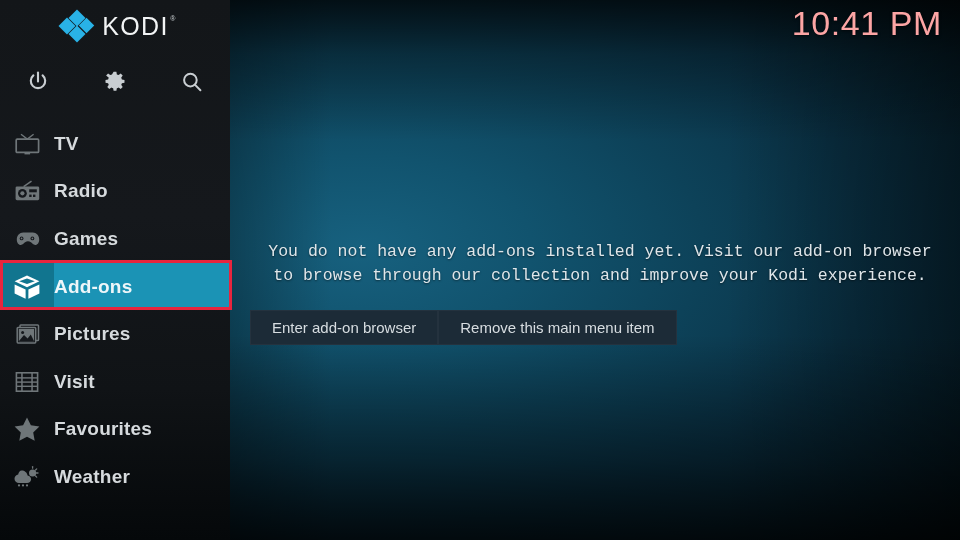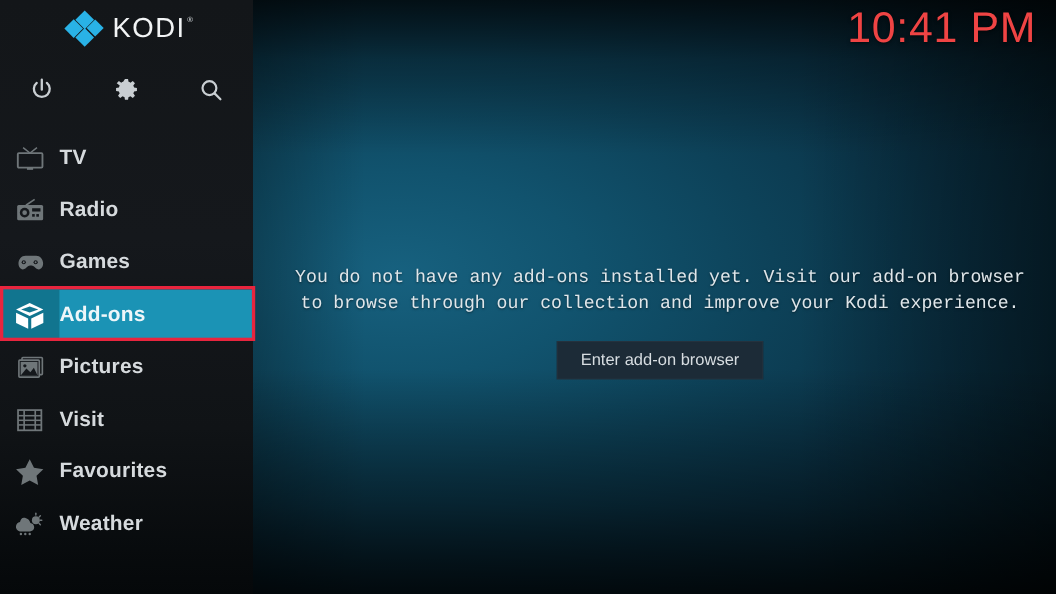--- a/index.html
+++ b/index.html
@@ -156,22 +156,22 @@
     border: 3px solid #e8253e;
     box-sizing: border-box;
     pointer-events: none;
   }
 
   
   #clock {
     position: absolute;
     right: 18px;
     top: 4px;
-    color: #ef4444;
-    font-size: 39px;
+    color: #fca5a5;
+    font-size: 34px;
     font-weight: 300;
     letter-spacing: 0.6px;
     text-shadow: 0 1px 3px rgba(0,0,0,0.6);
   }
 
   
   #content {
     position: absolute;
     left: 250px;
     top: 240px;
@@ -183,21 +183,20 @@
     font-size: 16.5px;
     line-height: 1.45;
     max-width: 690px;
     margin: 0 auto;
     text-shadow: 0 1px 2px rgba(0,0,0,0.5);
     font-family: Liberation Mono, monospace;
   }
   #button-row {
     margin-top: 22px;
     display: flex;
-    justify-content: center;
     gap: 0;
   }
   .action-btn {
     background: #1c2b37;
     color: #d7dde1;
     font-size: 15px;
     border: none;
     padding: 0 22px;
     height: 35px;
     line-height: 35px;
@@ -214,20 +213,21 @@
   <div id="main-area">
     <div id="main-vignette"></div>
   </div>
 
   <div id="clock">10:41 PM</div>
 
   <div id="content">
     <div id="empty-message">You do not have any add-ons installed yet. Visit our add-on browser to browse through our collection and improve your Kodi experience.</div>
     <div id="button-row">
       <button class="action-btn">Enter add-on browser</button>
+      <button class="action-btn">Remove this main menu item</button>
     </div>
   </div>
 
   <div id="sidebar">
 
     <div id="logo-row">
       <div id="logo-mark">
         <div class="dia" style="left:0px;  top:9px;  width:12px; height:12px; transform:rotate(45deg);"></div>
         <div class="dia" style="left:10px; top:1px;  width:12px; height:12px; transform:rotate(45deg);"></div>
         <div class="dia" style="left:10px; top:17px; width:12px; height:12px; transform:rotate(45deg);"></div>

